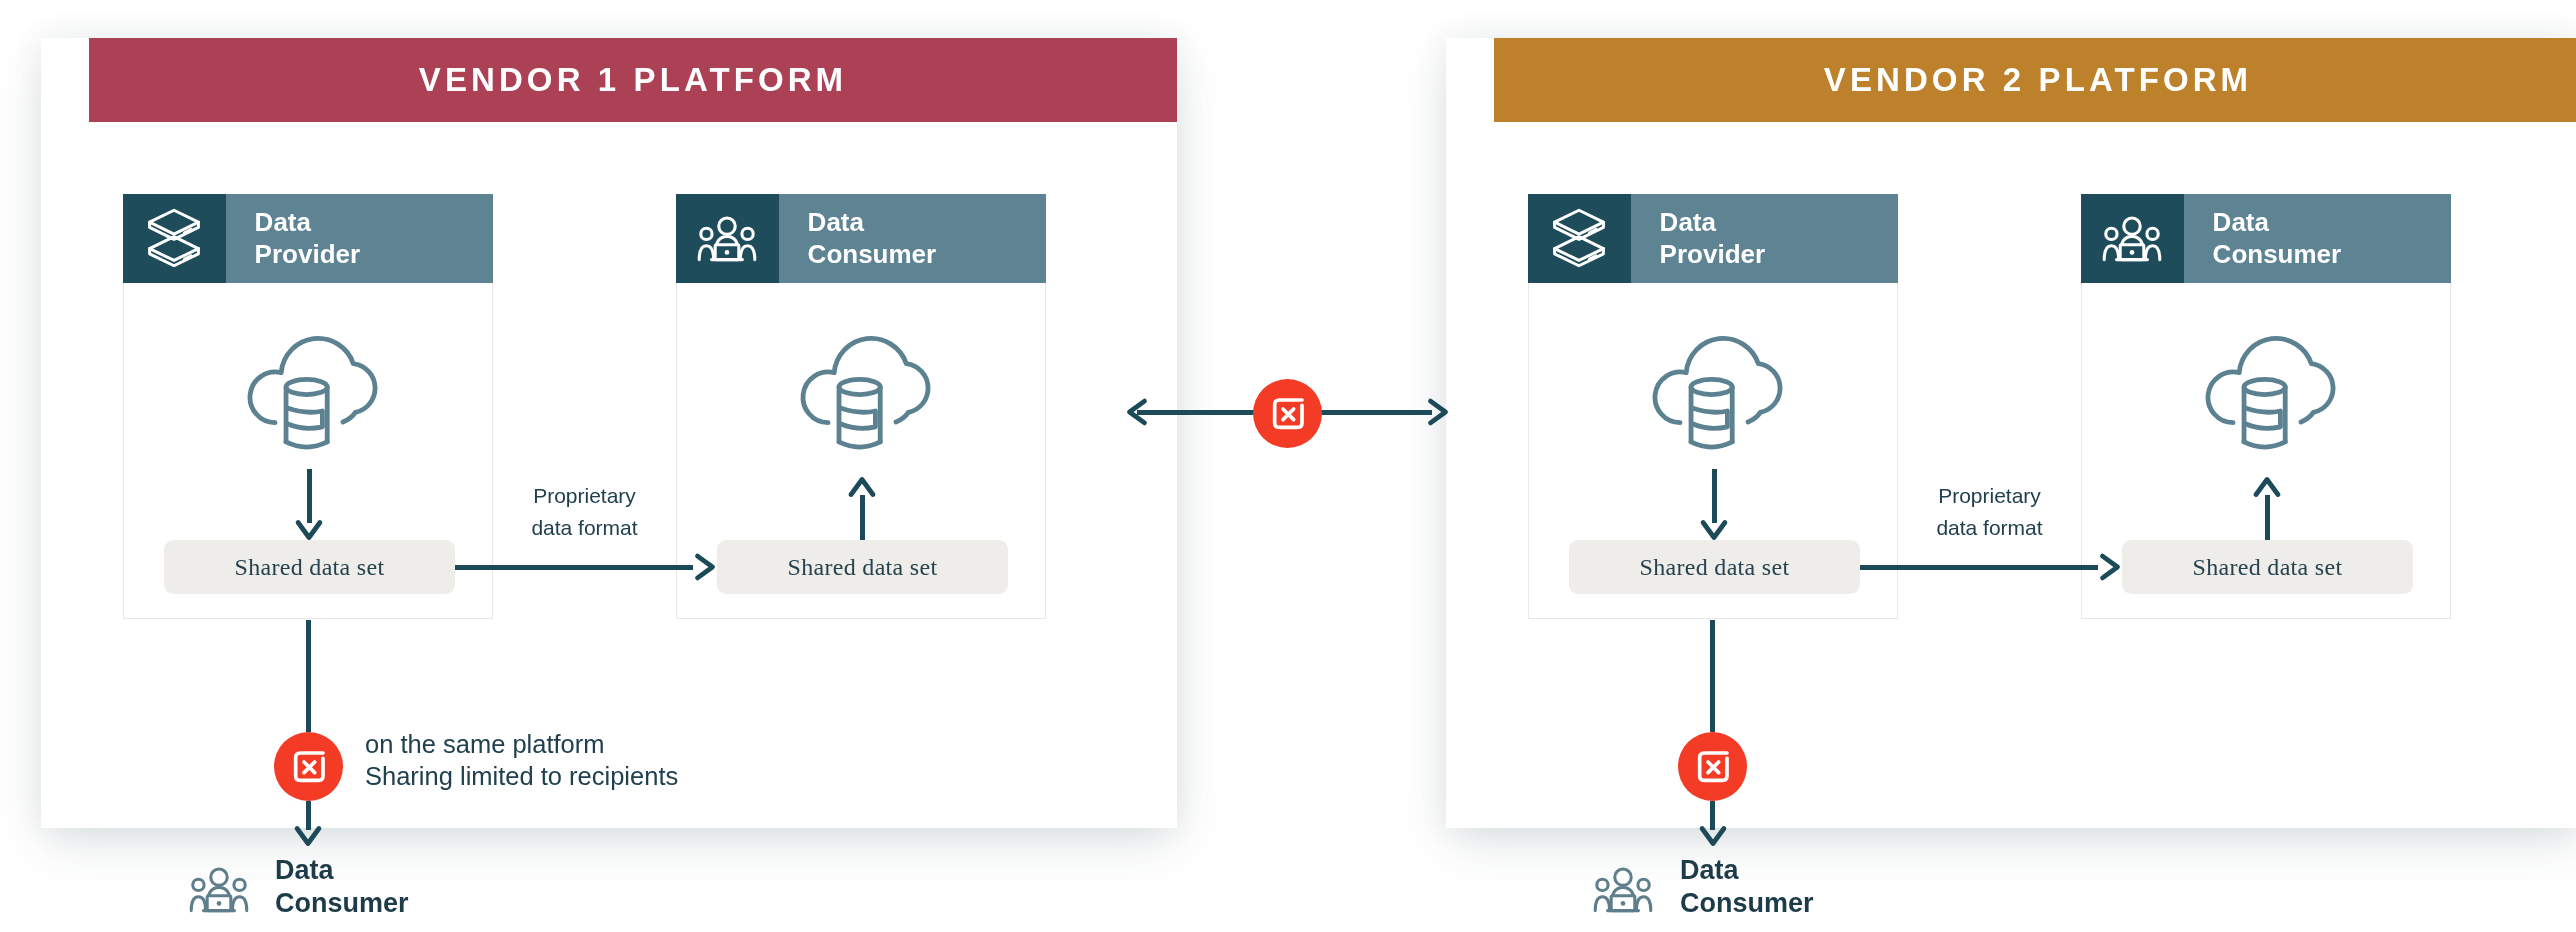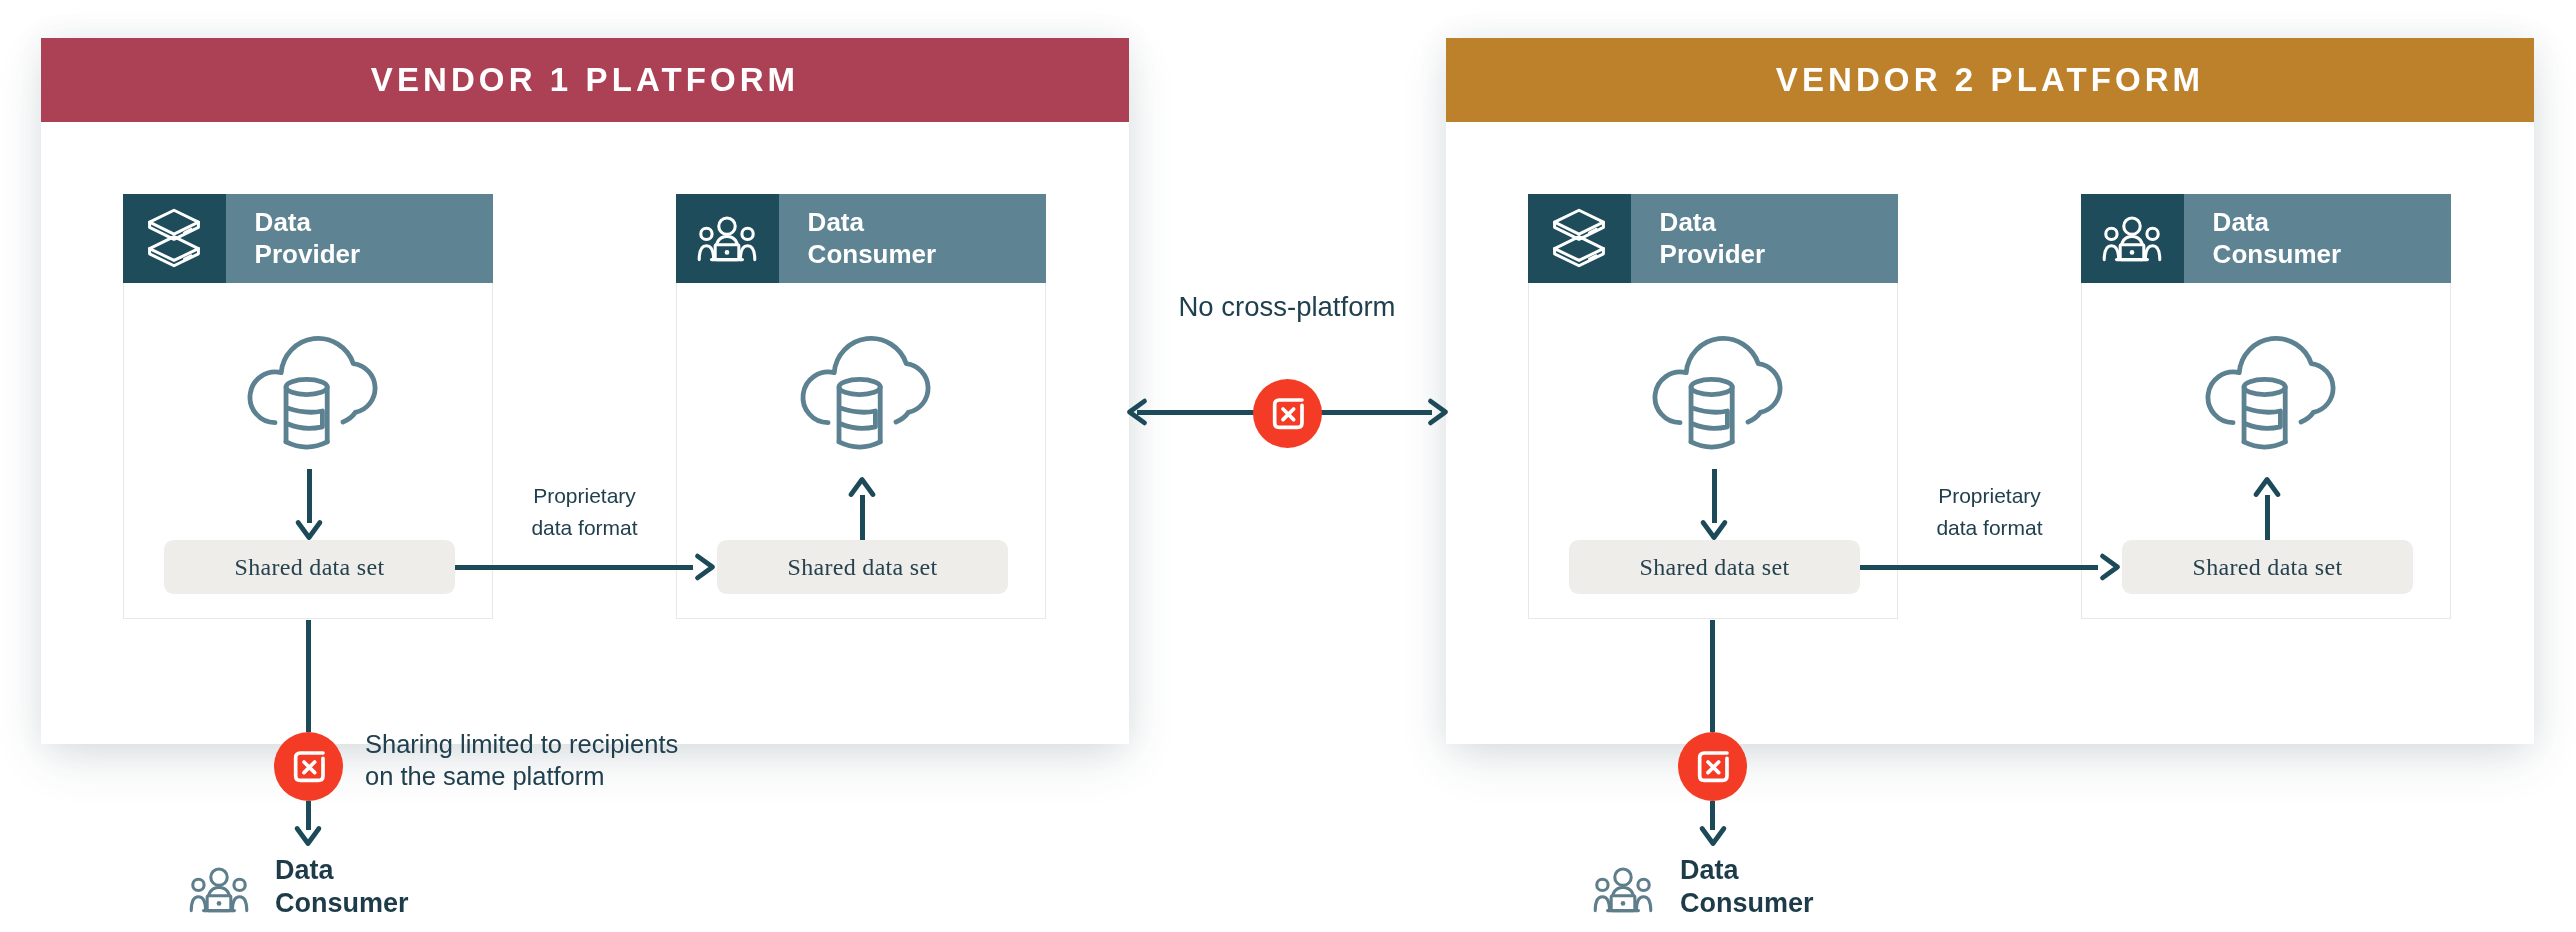--- a/index.html
+++ b/index.html
@@ -4,22 +4,23 @@
 <style>
   html,body{margin:0;padding:0;}
   body{
     width:2576px;height:932px;position:relative;overflow:hidden;
     background:#ffffff;
     font-family:"Liberation Sans", sans-serif;
     color:#21404F;
   }
   
   .panel{
-    position:absolute;top:38px;width:1088px;height:706px;background:#ffffff;
+    position:absolute;top:38px;width:1088px;height:790px;background:#ffffff;
     box-shadow:0 16.5px 48px -5.5px rgba(45,70,80,.16), 0 0 30px rgba(45,70,80,.07);
+    padding-left:48px;
   }
   .panel--v1{left:41px;}
   .panel--v2{left:1446px;}
   .panel-header{
     height:84px;display:flex;align-items:center;justify-content:center;
     color:#ffffff;font-size:33px;font-weight:700;letter-spacing:4.1px;
   }
   .panel--v1 .panel-header{background:#AC4055;}
   .panel--v2 .panel-header{background:#BD812B;}
 
@@ -311,21 +312,20 @@
   </div>
   <div class="hline" style="left:414px;top:527px;width:238px"></div>
   <span class="chev rotm90" style="left:649px;top:518px">
     <svg width="30" height="22" viewBox="0 0 44 32">
         <use href="#chev-down"></use>
       </svg>
     </span>
 </section>
 
 <div class="center-note">
-  <div>No cross-platform</div>
 </div>
 <div class="hline" style="left:1137px;top:410px;width:295px"></div>
 <span class="chev rot90" style="left:1122px;top:401px">
   <svg width="30" height="22" viewBox="0 0 44 32">
       <use href="#chev-down"></use>
     </svg>
   </span>
 <span class="chev rotm90" style="left:1423px;top:401px">
   <svg width="30" height="22" viewBox="0 0 44 32">
       <use href="#chev-down"></use>
@@ -343,22 +343,22 @@
       <use href="#xsquare-glyph"></use>
     </svg>
 </div>
 <div class="vline" style="left:306px;top:801px;height:29px"></div>
 <span class="chev" style="left:293px;top:825px">
   <svg width="30" height="22" viewBox="0 0 44 32">
       <use href="#chev-down"></use>
     </svg>
   </span>
 <div class="side-note">
+  <div>on the same platform</div>
   <div>Sharing limited to recipients</div>
-  <div>on the same platform</div>
 </div>
 <div class="people-bottom people-bottom--v1">
   <svg width="72" height="52" viewBox="0 0 140 100">
     <g fill="none" stroke="currentColor" stroke-width="6" stroke-linecap="round" stroke-linejoin="round">
       <circle cx="30" cy="42" r="11"></circle>
         <path d="M16 92 C16 72 21 65 30 65 C39 65 44 72 44 92"></path>
       <circle cx="110" cy="42" r="11"></circle>
         <path d="M96 92 C96 72 101 65 110 65 C119 65 124 72 124 92"></path>
       <circle cx="70" cy="27" r="16"></circle>
         <path d="M48 78 C48 56 57 47 70 47 C83 47 92 56 92 78"></path>

